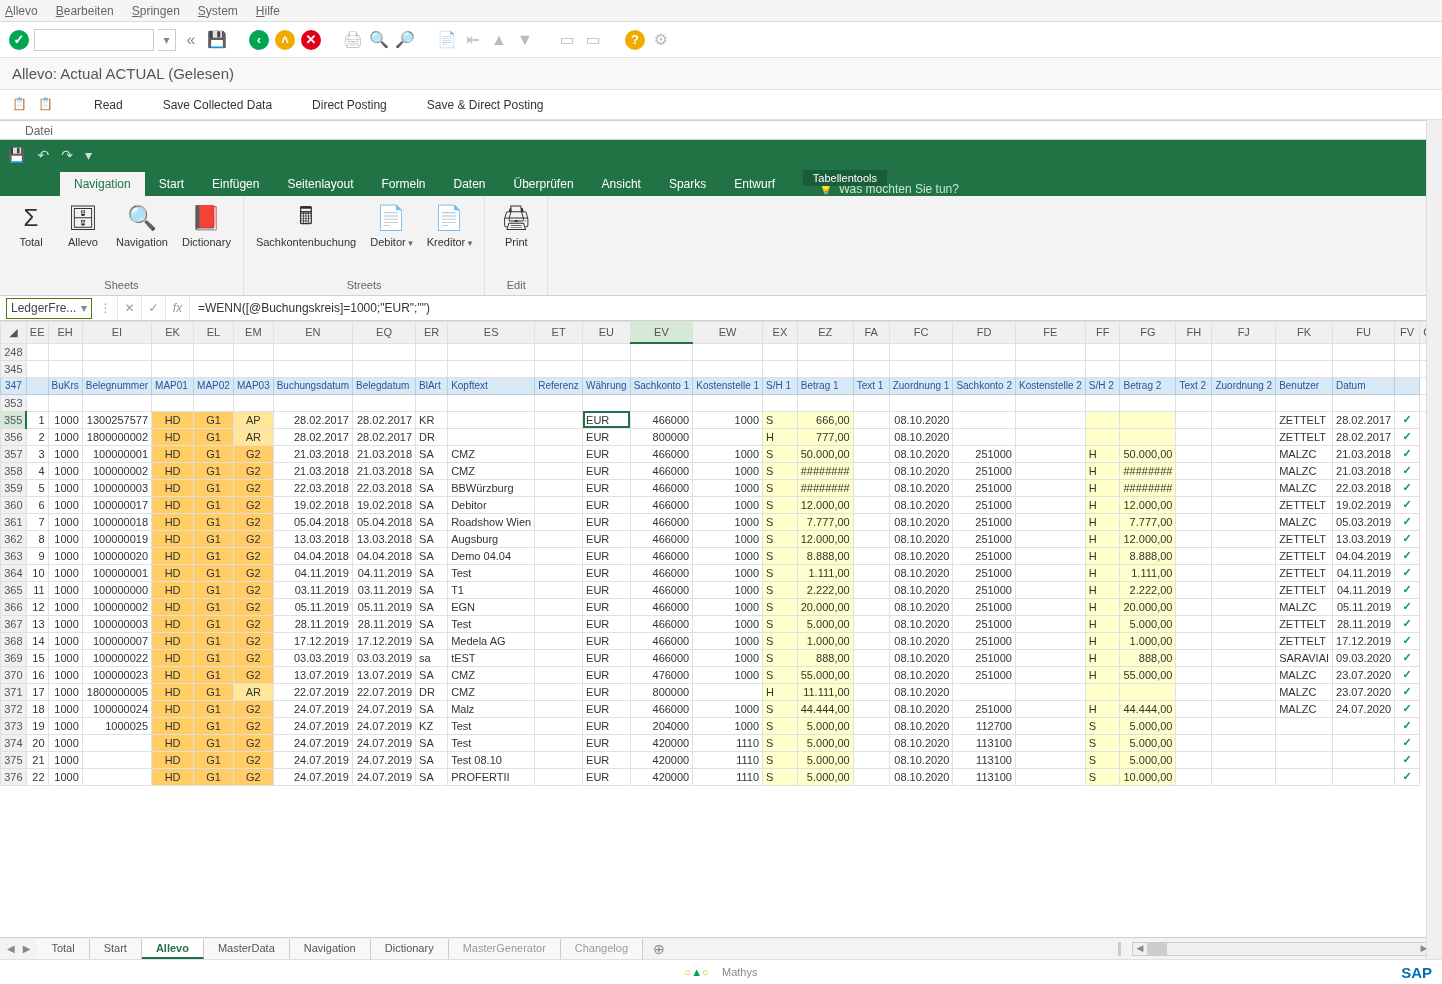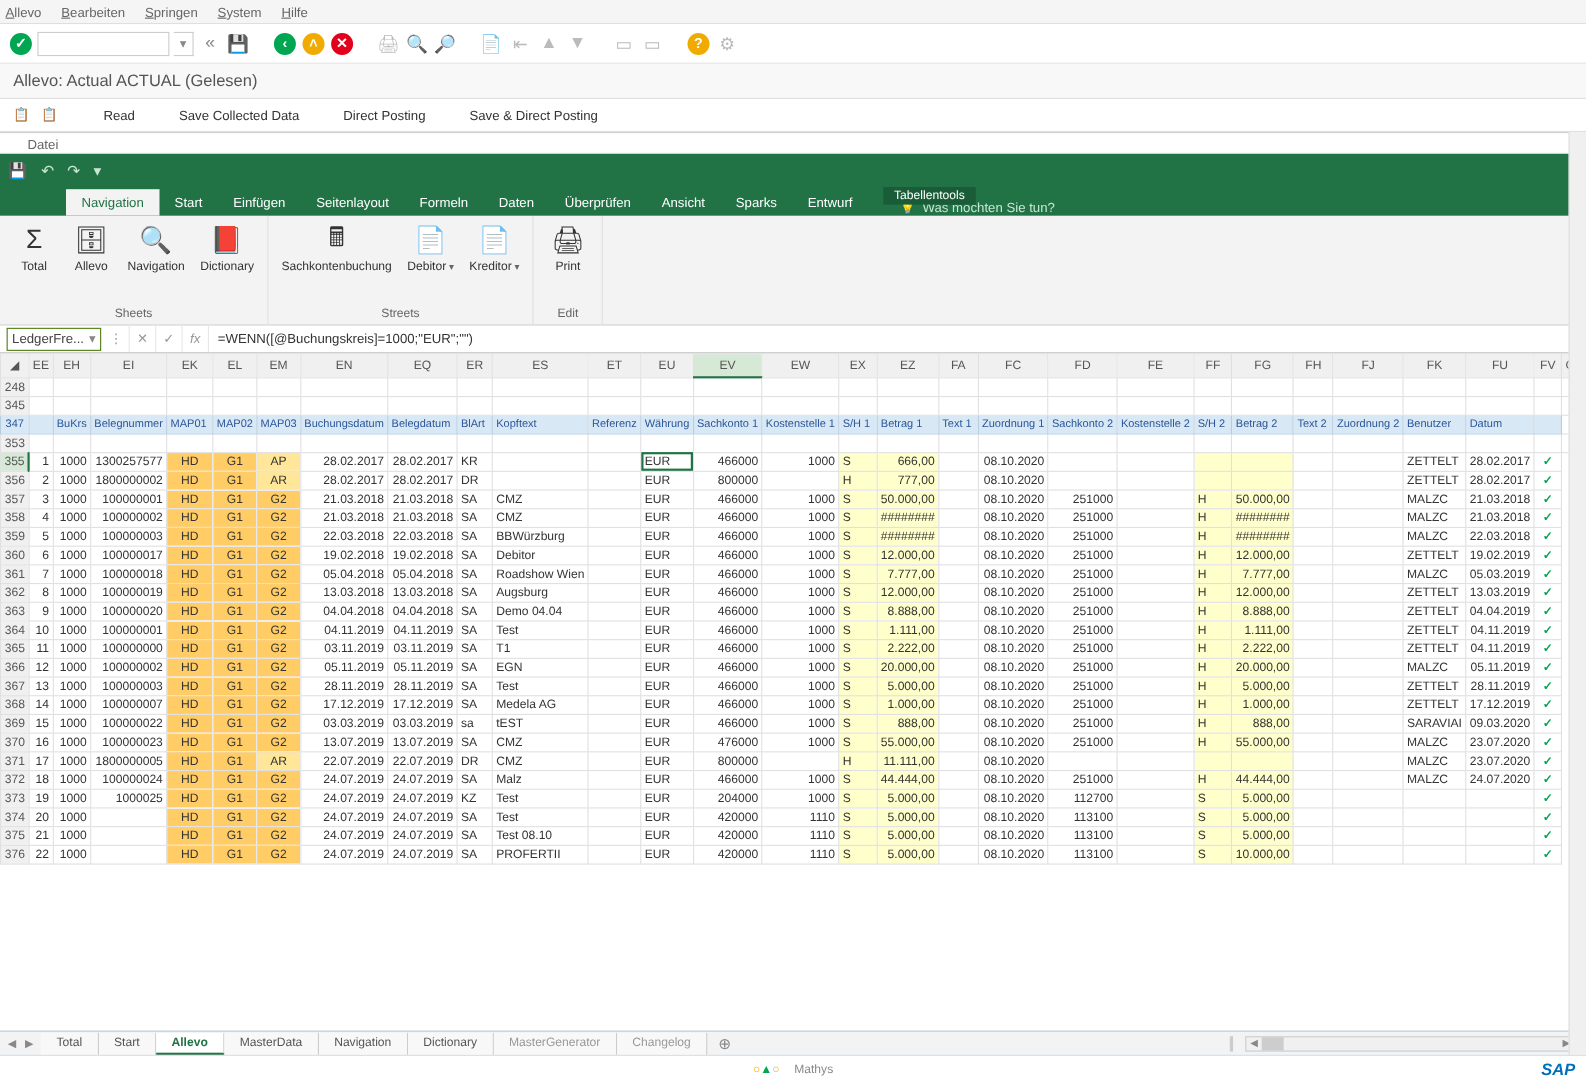--- a/index.html
+++ b/index.html
@@ -90,21 +90,21 @@
 .sheet-tab.active { background: #fff; border-bottom: 2px solid #217346; color: #217346; font-weight: 600; }
 .sheet-tab.dim { color: #999; }
 .sheet-add { padding: 0 10px; color: #888; font-size: 14px; }
 .sheet-scroll { flex: 1; display: flex; justify-content: flex-end; padding-right: 10px; }
 .h-scroll { width: 300px; height: 14px; background: #f0f0f0; border: 1px solid #ccc; display: flex; }
 .h-scroll .thumb { width: 20px; background: #cdcdcd; }
 .h-scroll .arr { width: 14px; text-align: center; font-size: 9px; color: #888; }
 
 
 .sap-status { position: absolute; bottom: 0; left: 0; right: 0; height: 25px; background: #fff; border-top: 1px solid #e0e0e0; display: flex; align-items: center; justify-content: center; font-size: 11px; color: #888; font-family: monospace; }
-.sap-logo { position: absolute; right: 10px; bottom: 3px; font-weight: bold; color: #0070b8; font-style: italic; font-size: 15px; }
+.sap-logo { position: absolute; right: 10px; bottom: 3px; font-weight: bold; color: #0070b8; font-size: 15px; }
 .window-border { position: absolute; top: 120px; right: 0; width: 16px; bottom: 25px; background: #f0f0f0; border-left: 1px solid #ddd; }
 
 
 .c-rowh{width:26px} .c-ee{width:16px} .c-eh{width:22px} .c-ei{width:32px} .c-ek{width:62px}
 .c-el{width:30px} .c-em{width:30px} .c-en{width:30px} .c-eq{width:72px} .c-er{width:62px}
 .c-es{width:28px} .c-et{width:50px} .c-eu{width:44px} .c-ev{width:48px} .c-ew{width:58px}
 .c-ex{width:58px} .c-ez{width:34px} .c-fa{width:56px} .c-fc{width:36px} .c-fd{width:62px}
 .c-fe{width:58px} .c-ff{width:58px} .c-fg{width:36px} .c-fh{width:56px} .c-fj{width:36px}
 .c-fk{width:56px} .c-fu{width:56px} .c-fv{width:60px} .c-gl{width:22px}
 </style>

